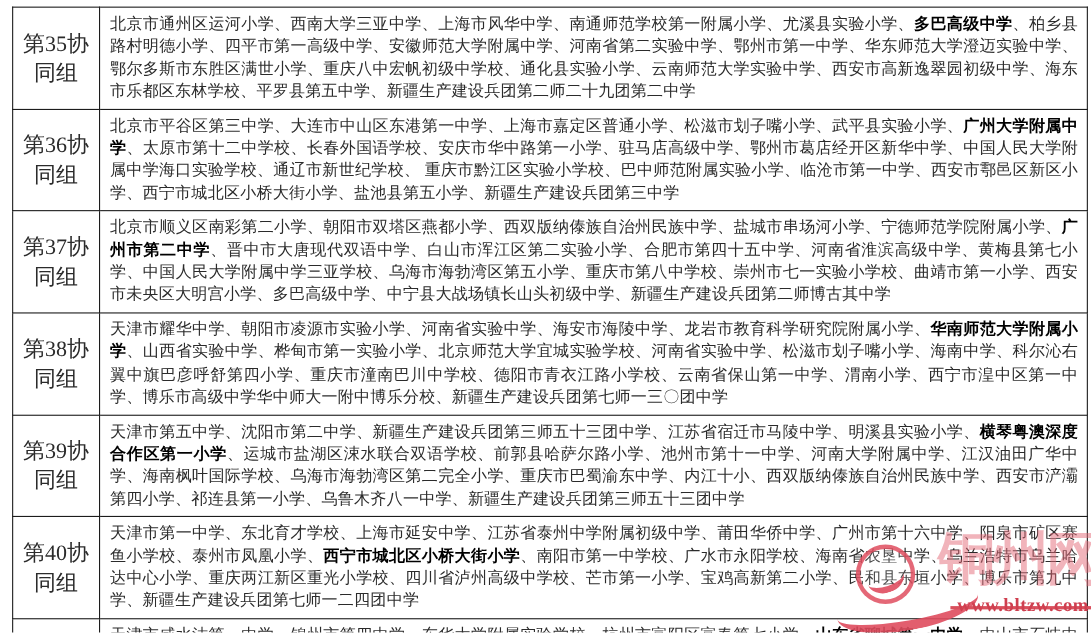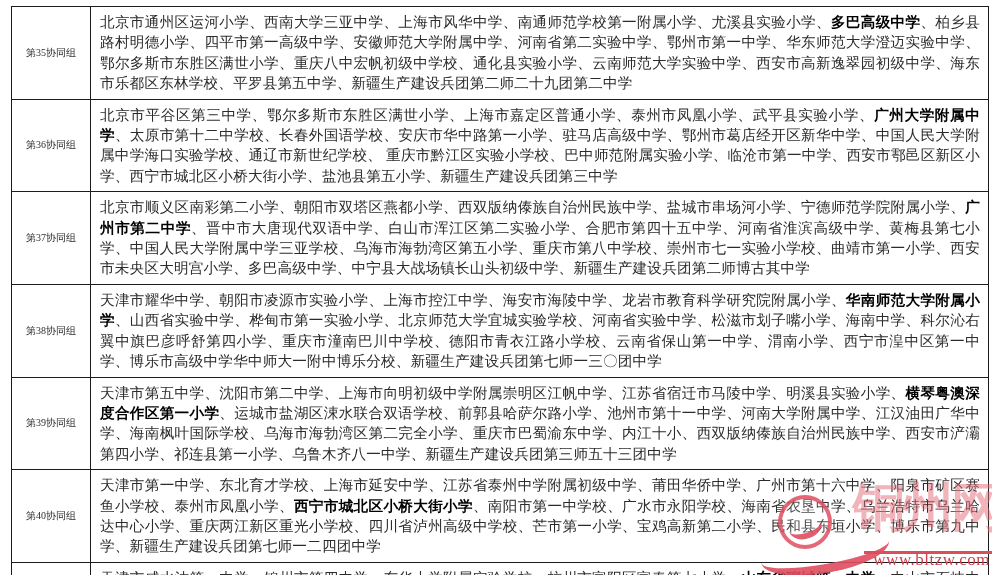--- a/index.html
+++ b/index.html
@@ -11,21 +11,21 @@
   table.groups{
     position:absolute;left:11px;top:6px;width:978px;
     border-collapse:collapse;table-layout:fixed;
   }
   table.groups td{
     border:1px solid #1c1c1c;
     vertical-align:middle;
   }
   td.group-cell{
     width:74px;text-align:center;
-    font-size:10px;color:#2b2b2b;
+    font-size:20px;color:#2b2b2b;
     padding:0 2px;
   }
   td.schools-cell{
     padding:5px 8px 5px 9px;
     font-size:14.6px;line-height:20.4px;color:#2b2b2b;
     text-align:justify;text-align-last:left;
     word-break:break-all;
     letter-spacing:0.2px;
   }
   td.schools-cell .bold{font-weight:bold;color:#000;}
@@ -53,52 +53,52 @@
   .wm-swoosh{
     position:absolute;left:-14px;bottom:2px;width:130px;height:34px;
     border-bottom:9px solid #df4d5f;border-radius:50%;
     transform:rotate(-10deg);opacity:0.9;
   }
   .wm-line{
     position:absolute;right:0;bottom:21px;width:128px;height:3px;
     background:#d94f5c;
   }
   .wm-url{
-    position:absolute;right:2px;bottom:5px;
+    position:absolute;right:2px;bottom:15px;
     font-family:"Liberation Serif","DejaVu Serif",serif;
-    font-weight:normal;font-size:17px;color:#cf3f4f;letter-spacing:0.5px;
+    font-weight:bold;font-size:17px;color:#cf3f4f;letter-spacing:0.5px;
     white-space:nowrap;
     margin-left:32px;
   }
 </style>
 </head>
 <body>
 
 <div class="doc">
   <table class="groups">
     <tbody>
       <tr class="r4">
         <td class="group-cell">第35协同组</td>
         <td class="schools-cell"><span>北京市通州区运河小学、西南大学三亚中学、上海市风华中学、南通师范学校第一附属小学、尤溪县实验小学、</span><span class="bold">多巴高级中学</span><span>、柏乡县路村明德小学、四平市第一高级中学、安徽师范大学附属中学、河南省第二实验中学、鄂州市第一中学、华东师范大学澄迈实验中学、鄂尔多斯市东胜区满世小学、重庆八中宏帆初级中学校、通化县实验小学、云南师范大学实验中学、西安市高新逸翠园初级中学、海东市乐都区东林学校、平罗县第五中学、新疆生产建设兵团第二师二十九团第二中学</span></td>
       </tr>
       <tr class="r4">
         <td class="group-cell">第36协同组</td>
-        <td class="schools-cell"><span>北京市平谷区第三中学、鄂尔多斯市东胜区满世小学、上海市嘉定区普通小学、泰州市凤凰小学、武平县实验小学、</span><span class="bold">广州大学附属中学</span><span>、太原市第十二中学校、长春外国语学校、安庆市华中路第一小学、驻马店高级中学、鄂州市葛店经开区新华中学、中国人民大学附属中学海口实验学校、通辽市新世纪学校、 重庆市黔江区实验小学校、巴中师范附属实验小学、临沧市第一中学、西安市鄠邑区新区小学、西宁市城北区小桥大街小学、盐池县第五小学、新疆生产建设兵团第三中学</span></td>
+        <td class="schools-cell"><span>北京市平谷区第三中学、大连市中山区东港第一中学、上海市嘉定区普通小学、松滋市划子嘴小学、武平县实验小学、</span><span class="bold">广州大学附属中学</span><span>、太原市第十二中学校、长春外国语学校、安庆市华中路第一小学、驻马店高级中学、鄂州市葛店经开区新华中学、中国人民大学附属中学海口实验学校、通辽市新世纪学校、 重庆市黔江区实验小学校、巴中师范附属实验小学、临沧市第一中学、西安市鄠邑区新区小学、西宁市城北区小桥大街小学、盐池县第五小学、新疆生产建设兵团第三中学</span></td>
       </tr>
       <tr class="r4">
         <td class="group-cell">第37协同组</td>
         <td class="schools-cell"><span>北京市顺义区南彩第二小学、朝阳市双塔区燕都小学、西双版纳傣族自治州民族中学、盐城市串场河小学、宁德师范学院附属小学、</span><span class="bold">广州市第二中学</span><span>、晋中市大唐现代双语中学、白山市浑江区第二实验小学、合肥市第四十五中学、河南省淮滨高级中学、黄梅县第七小学、中国人民大学附属中学三亚学校、乌海市海勃湾区第五小学、重庆市第八中学校、崇州市七一实验小学校、曲靖市第一小学、西安市未央区大明宫小学、多巴高级中学、中宁县大战场镇长山头初级中学、新疆生产建设兵团第二师博古其中学</span></td>
       </tr>
       <tr class="r4">
         <td class="group-cell">第38协同组</td>
-        <td class="schools-cell"><span>天津市耀华中学、朝阳市凌源市实验小学、上海市控江中学、海安市海陵中学、龙岩市教育科学研究院附属小学、</span><span class="bold">华南师范大学附属小学</span><span>、山西省实验中学、桦甸市第一实验小学、北京师范大学宜城实验学校、河南省实验中学、松滋市划子嘴小学、海南中学、科尔沁右翼中旗巴彦呼舒第四小学、重庆市潼南巴川中学校、德阳市青衣江路小学校、云南省保山第一中学、渭南小学、西宁市湟中区第一中学、博乐市高级中学华中师大一附中博乐分校、新疆生产建设兵团第七师一三〇团中学</span></td>
+        <td class="schools-cell"><span>天津市耀华中学、朝阳市凌源市实验小学、河南省实验中学、海安市海陵中学、龙岩市教育科学研究院附属小学、</span><span class="bold">华南师范大学附属小学</span><span>、山西省实验中学、桦甸市第一实验小学、北京师范大学宜城实验学校、河南省实验中学、松滋市划子嘴小学、海南中学、科尔沁右翼中旗巴彦呼舒第四小学、重庆市潼南巴川中学校、德阳市青衣江路小学校、云南省保山第一中学、渭南小学、西宁市湟中区第一中学、博乐市高级中学华中师大一附中博乐分校、新疆生产建设兵团第七师一三〇团中学</span></td>
       </tr>
       <tr class="r4">
         <td class="group-cell">第39协同组</td>
-        <td class="schools-cell"><span>天津市第五中学、沈阳市第二中学、上海市向明初级中学附属崇明区江帆中学、江苏省宿迁市马陵中学、明溪县实验小学、</span><span class="bold">横琴粤澳深度合作区第一小学</span><span>、运城市盐湖区涑水联合双语学校、前郭县哈萨尔路小学、池州市第十一中学、河南大学附属中学、江汉油田广华中学、海南枫叶国际学校、乌海市海勃湾区第二完全小学、重庆市巴蜀渝东中学、内江十小、西双版纳傣族自治州民族中学、西安市浐灞第四小学、祁连县第一小学、乌鲁木齐八一中学、新疆生产建设兵团第三师五十三团中学</span></td>
+        <td class="schools-cell"><span>天津市第五中学、沈阳市第二中学、新疆生产建设兵团第三师五十三团中学、江苏省宿迁市马陵中学、明溪县实验小学、</span><span class="bold">横琴粤澳深度合作区第一小学</span><span>、运城市盐湖区涑水联合双语学校、前郭县哈萨尔路小学、池州市第十一中学、河南大学附属中学、江汉油田广华中学、海南枫叶国际学校、乌海市海勃湾区第二完全小学、重庆市巴蜀渝东中学、内江十小、西双版纳傣族自治州民族中学、西安市浐灞第四小学、祁连县第一小学、乌鲁木齐八一中学、新疆生产建设兵团第三师五十三团中学</span></td>
       </tr>
       <tr class="r3">
         <td class="group-cell">第40协同组</td>
         <td class="schools-cell"><span>天津市第一中学、东北育才学校、上海市延安中学、江苏省泰州中学附属初级中学、莆田华侨中学、广州市第十六中学、阳泉市矿区赛鱼小学校、泰州市凤凰小学、</span><span class="bold">西宁市城北区小桥大街小学</span><span>、南阳市第一中学校、广水市永阳学校、海南省农垦中学、乌兰浩特市乌兰哈达中心小学、重庆两江新区重光小学校、四川省泸州高级中学校、芒市第一小学、宝鸡高新第二小学、民和县东垣小学、博乐市第九中学、新疆生产建设兵团第七师一二四团中学</span></td>
       </tr>
       <tr class="r3">
         <td class="group-cell">第41协同组</td>
         <td class="schools-cell"><span>天津市咸水沽第一中学、锦州市第四中学、东华大学附属实验学校、杭州市富阳区富春第七小学、</span><span class="bold">山东省聊城第一中学</span><span>、中山市石岐中心小学、长治市屯留区麟绛小学校、通化县实验小学、合肥一六八玫瑰园学校、河南省信阳市第九中学、襄阳市第三中学、西南大学三亚中学、鄂尔多斯市蒙古族学校、重庆市大足区龙岗第一小学、乐山市沙湾小学、砚山县第二小学、西安市未央区西航三校、西宁市第二中学、乌鲁木齐市第121小学、石河子第二小学</span></td>
       </tr>
     </tbody>

